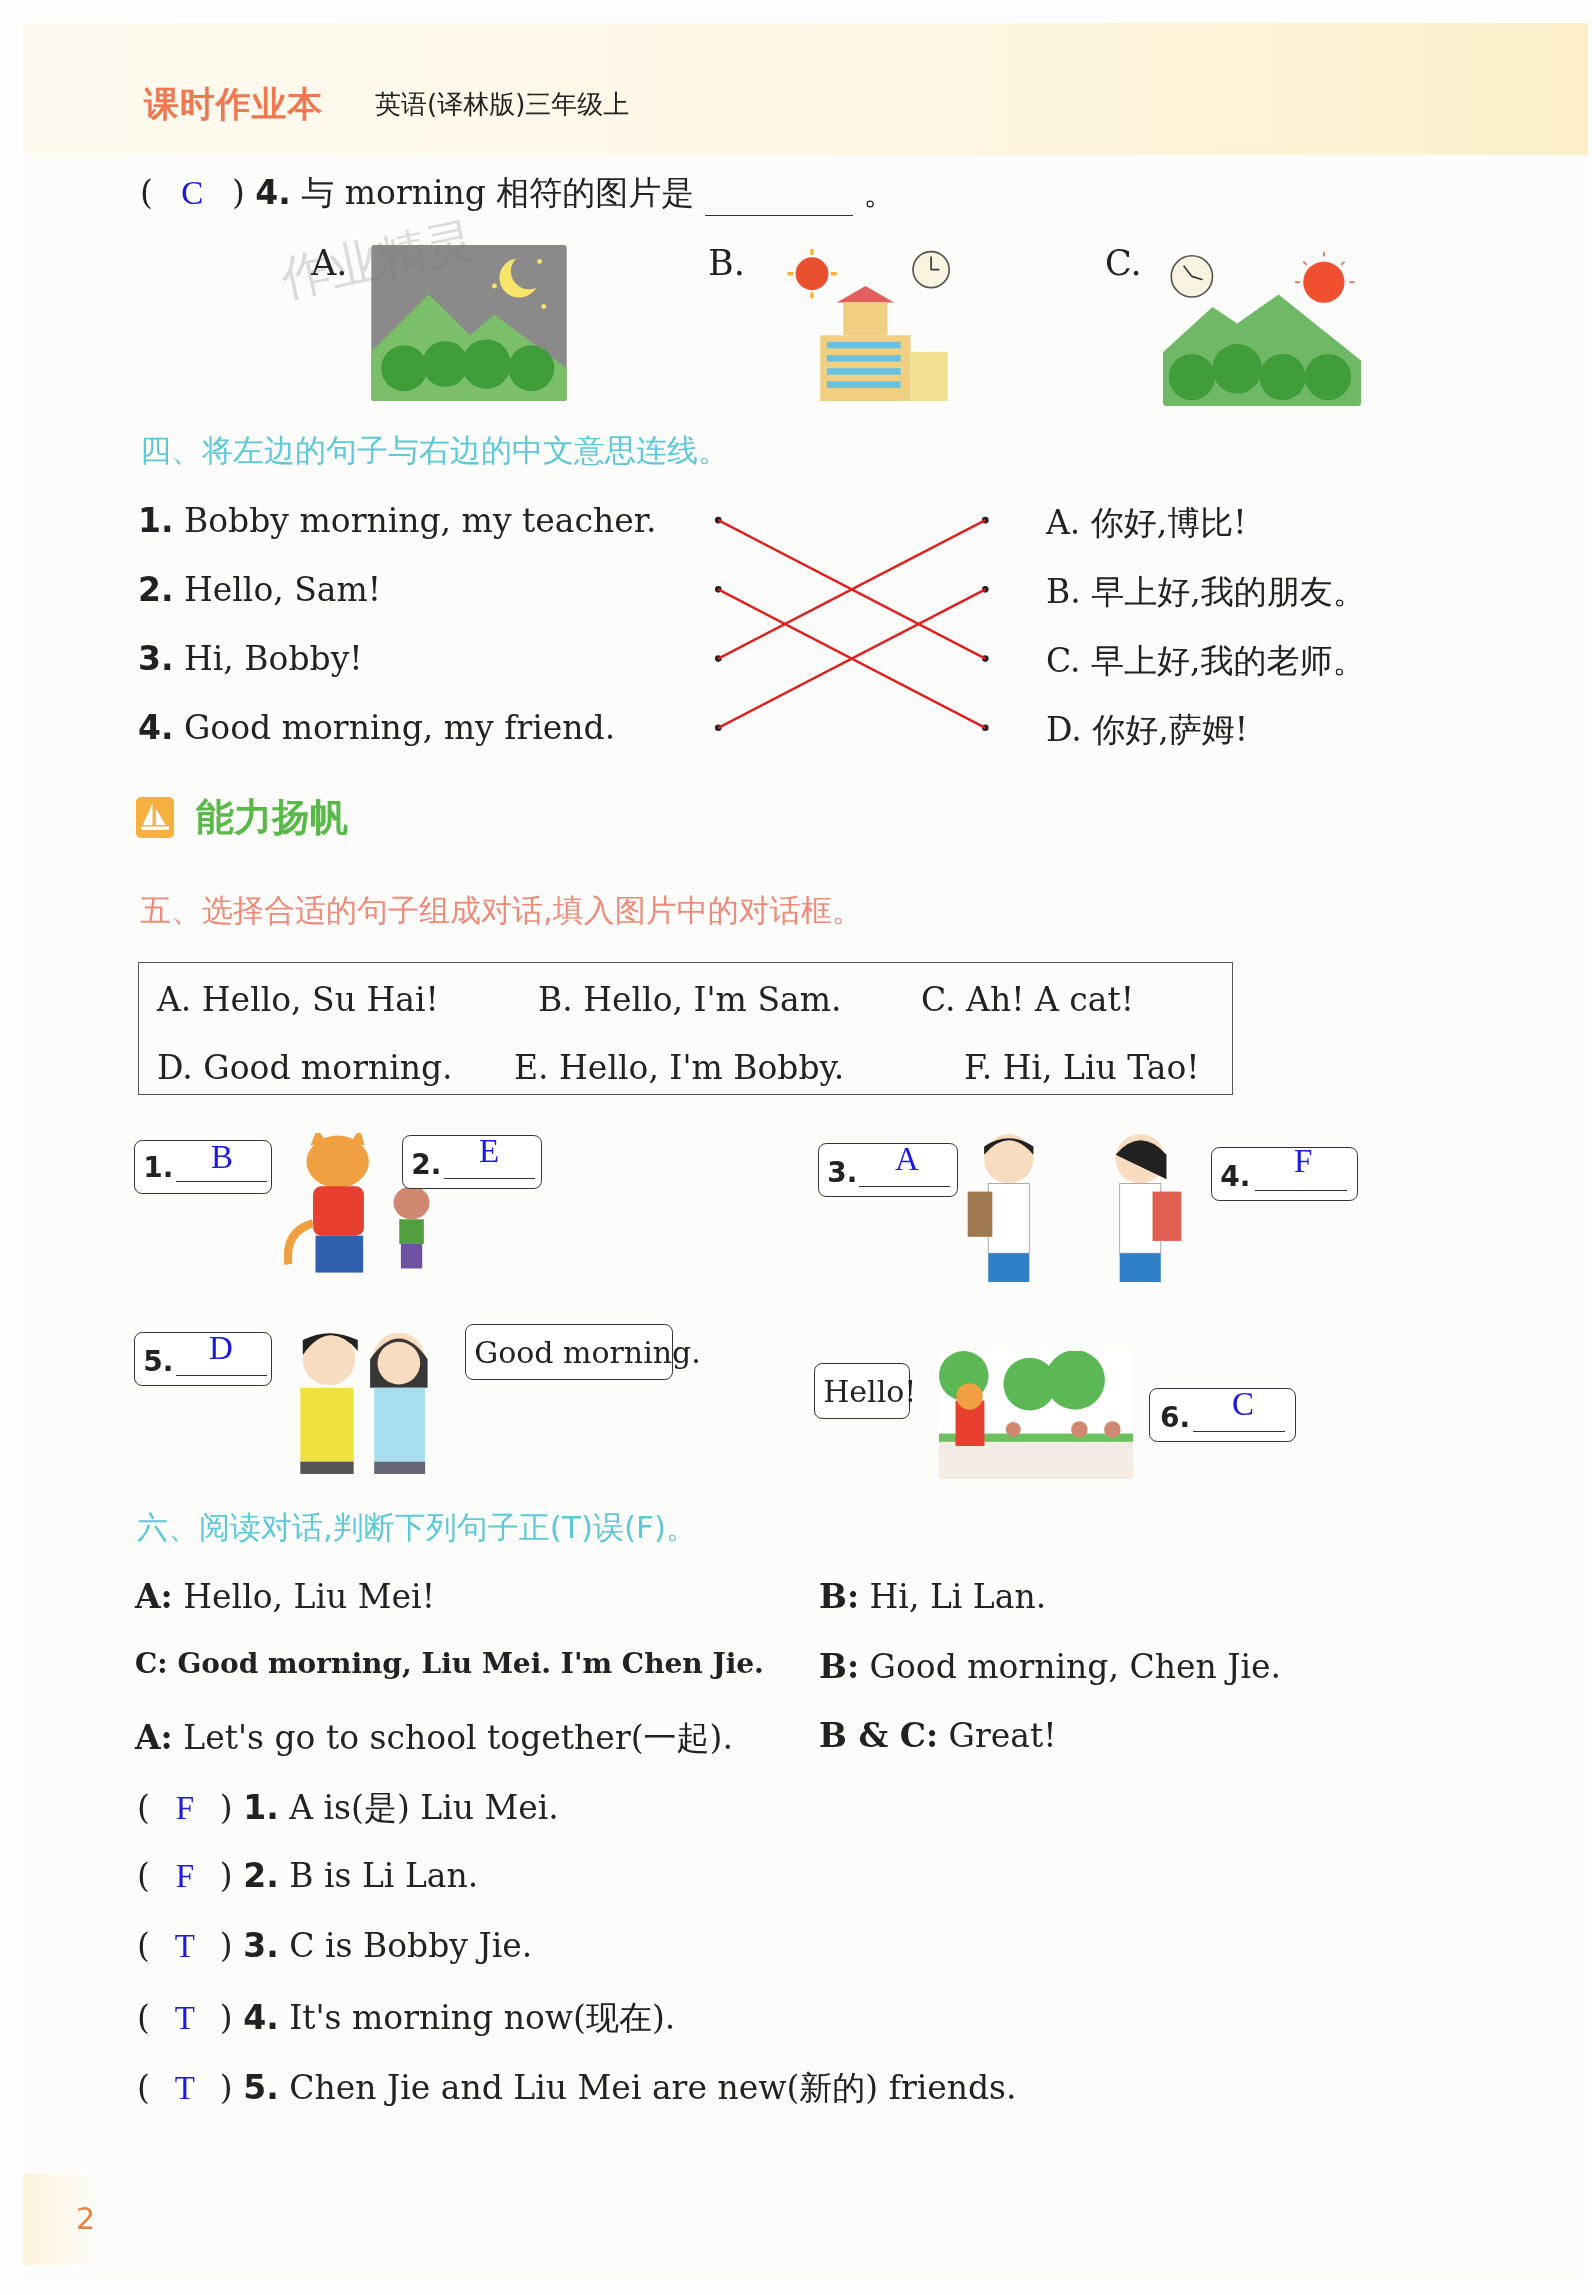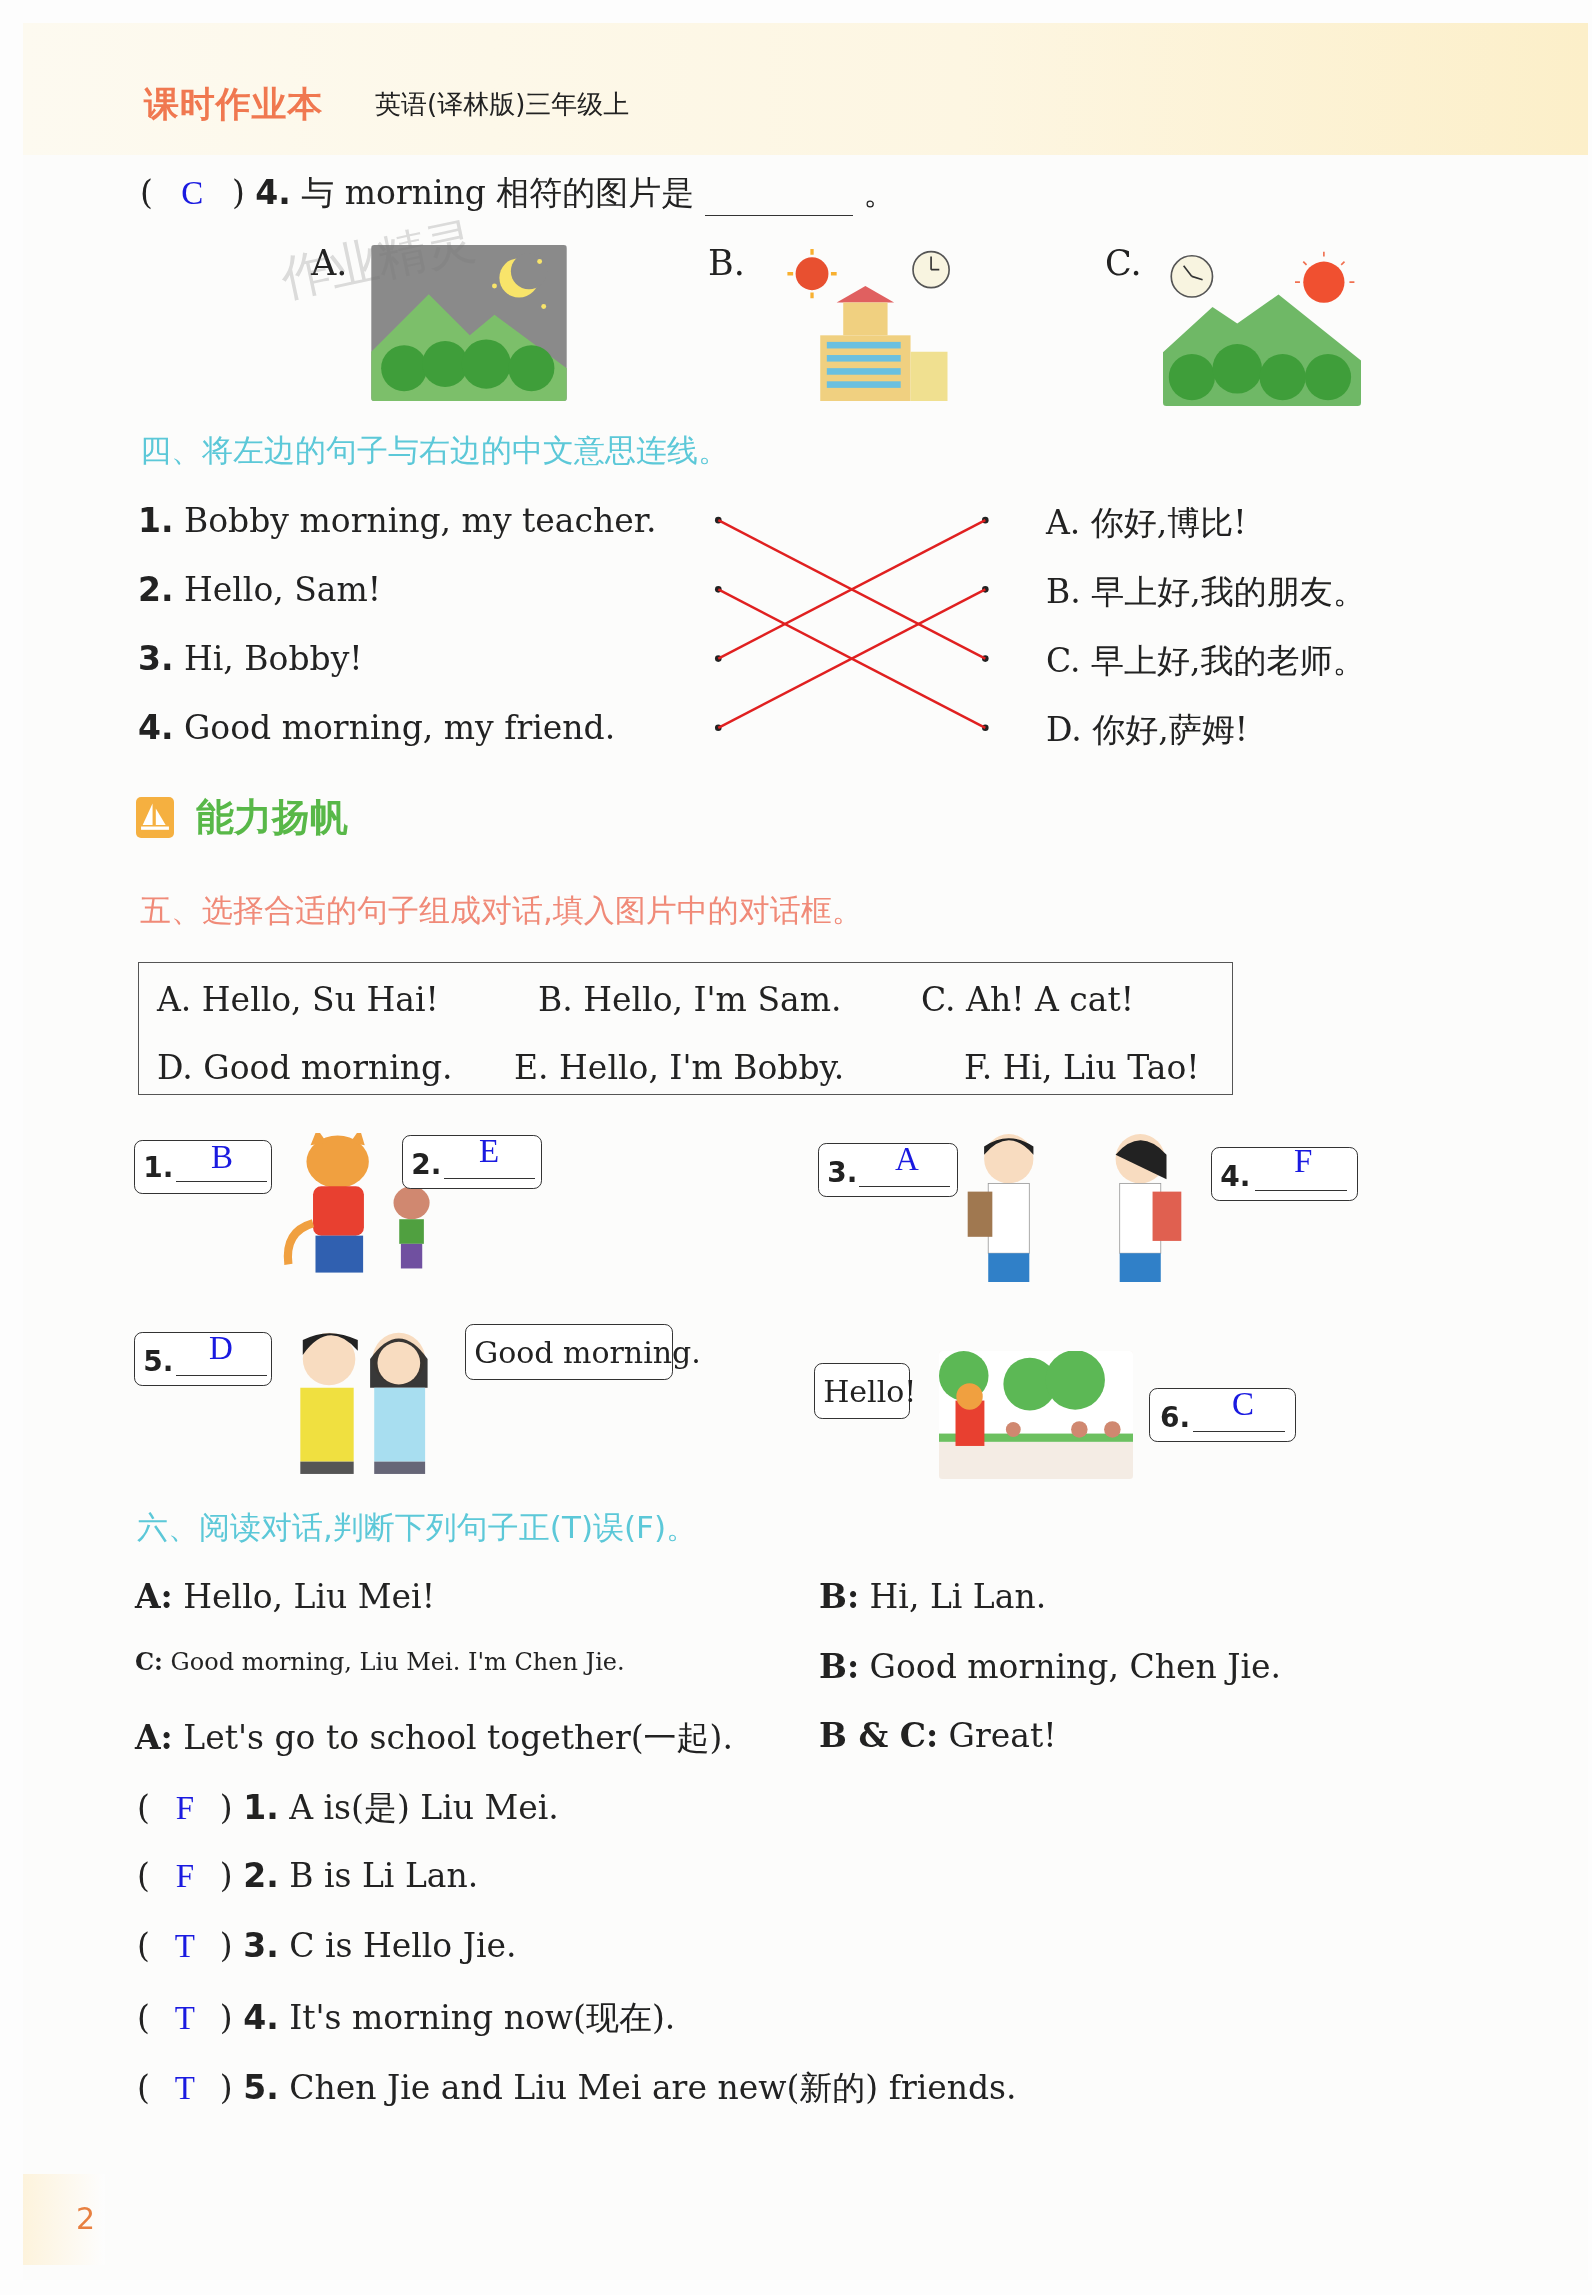--- a/index.html
+++ b/index.html
@@ -266,26 +266,26 @@
 <div class="bubble" style="left:1149px;top:1388px;width:147px;height:54px;">
   <span class="bn" style="left:10px;top:11.5px;">6.</span>
   <span class="ba" style="left:82px;top:-3.3px;">C</span>
   <span class="bl" style="left:43px;top:40px;width:92px;"></span>
 </div>
 
 <div class="abs sec-title cyan" style="left:137px;top:1507px;">六、阅读对话,判断下列句子正(T)误(F)。</div>
 
 <div class="abs q" style="left:135px;top:1577px;"><b>A:</b> <span>Hello, Liu Mei!</span></div>
 <div class="abs q" style="left:819px;top:1577px;"><b>B:</b> <span>Hi, Li Lan.</span></div>
-<div class="abs q" style="left:135px;top:1647px;font-size:24px;"><b>C:</b> <span>Good morning, Liu Mei. I'm Chen Jie.</span></div>
+<div class="abs q" style="left:135px;top:1647px;font-size:28px;font-weight:bold;"><b>C:</b> <span>Good morning, Liu Mei. I'm Chen Jie.</span></div>
 <div class="abs q" style="left:819px;top:1647px;"><b>B:</b> <span>Good morning, Chen Jie.</span></div>
 <div class="abs q" style="left:135px;top:1716px;"><b>A:</b> <span>Let's go to school together(一起).</span></div>
 <div class="abs q" style="left:819px;top:1716px;"><b>B &amp; C:</b> <span>Great!</span></div>
 
 <div class="abs q" style="left:137px;top:1786px;">( <span class="ans" style="display:inline-block;width:49px;text-align:center;">F</span> ) <span class="num">1.</span> <span>A is(是) Liu Mei.</span></div>
 <div class="abs q" style="left:137px;top:1856px;">( <span class="ans" style="display:inline-block;width:49px;text-align:center;">F</span> ) <span class="num">2.</span> <span>B is Li Lan.</span></div>
-<div class="abs q" style="left:137px;top:1926px;">( <span class="ans" style="display:inline-block;width:49px;text-align:center;">T</span> ) <span class="num">3.</span> <span>C is Hello Jie.</span></div>
+<div class="abs q" style="left:137px;top:1926px;">( <span class="ans" style="display:inline-block;width:49px;text-align:center;">T</span> ) <span class="num">3.</span> <span>C is Bobby Jie.</span></div>
 <div class="abs q" style="left:137px;top:1996px;">( <span class="ans" style="display:inline-block;width:49px;text-align:center;">T</span> ) <span class="num">4.</span> <span>It's morning now(现在).</span></div>
 <div class="abs q" style="left:137px;top:2066px;">( <span class="ans" style="display:inline-block;width:49px;text-align:center;">T</span> ) <span class="num">5.</span> <span>Chen Jie and Liu Mei are new(新的) friends.</span></div>
 
 <div class="pagenum-bg"></div>
 <div class="pagenum">2</div>
 
 
 </body></html>

